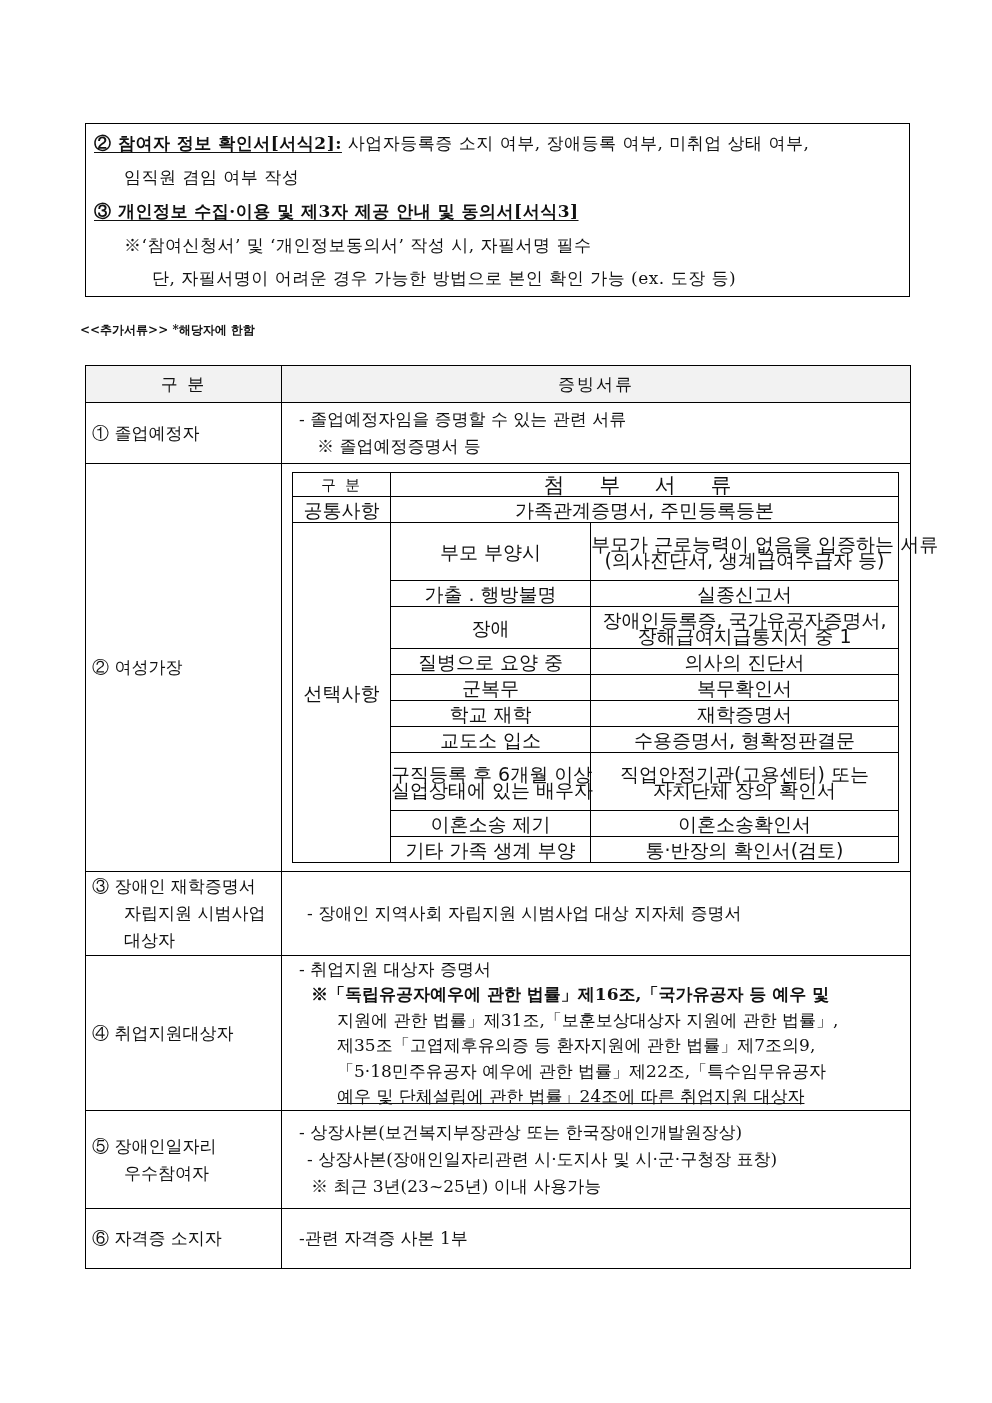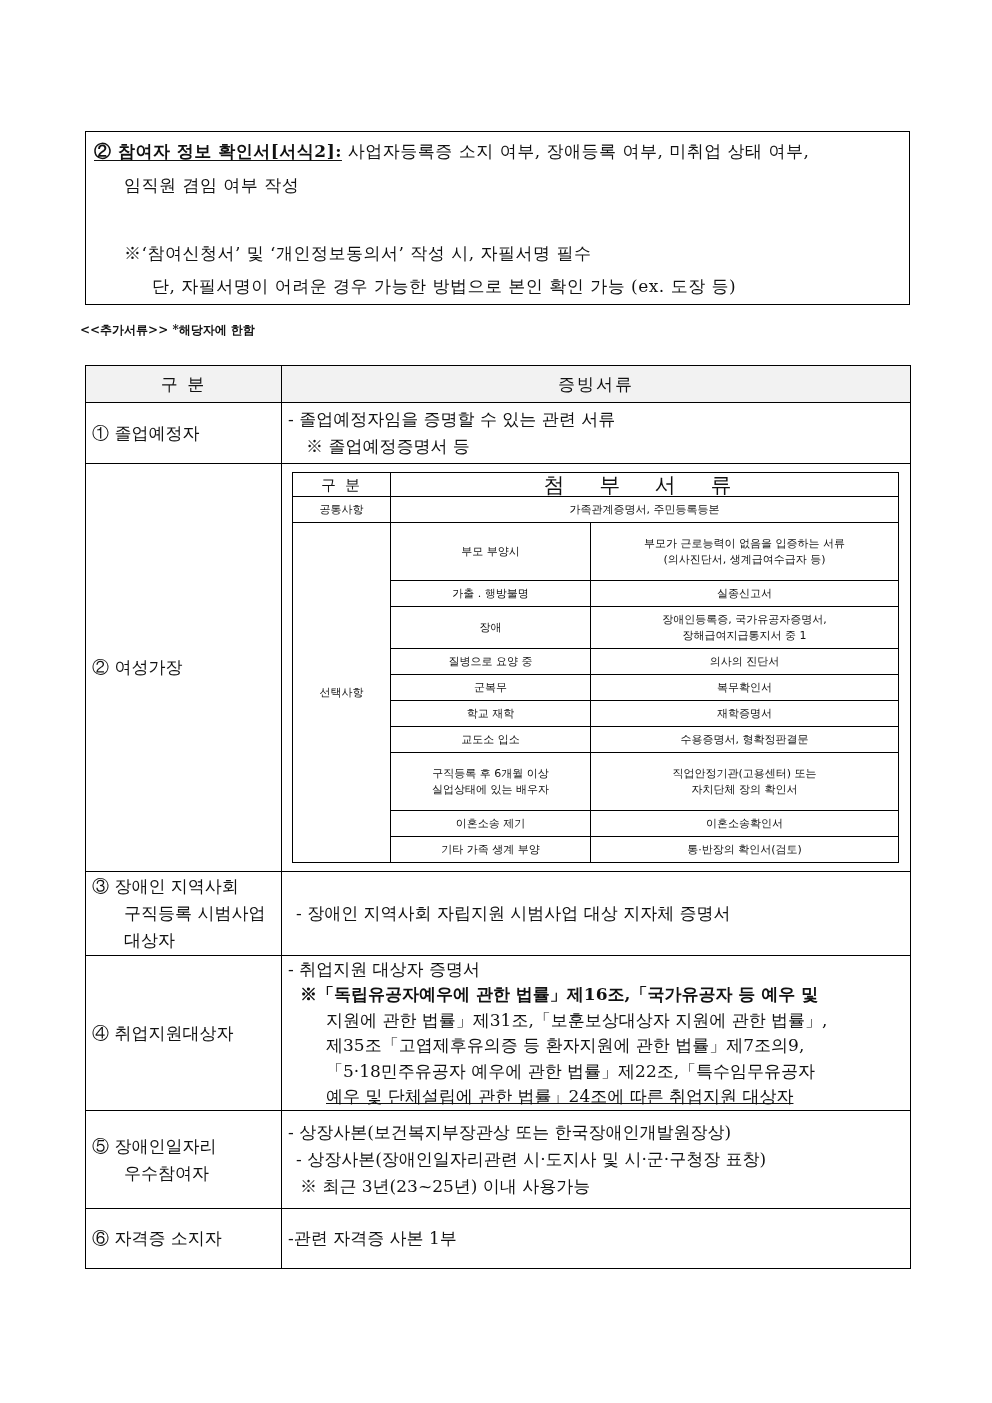--- a/index.html
+++ b/index.html
@@ -1,45 +1,46 @@
 <!DOCTYPE html>
 <html><head>
 <meta charset="utf-8">
 <style>
   html, body { margin: 0; padding: 0; background: #ffffff; }
   body { width: 992px; height: 1403px; position: relative; font-family: "DejaVu Serif", "Liberation Serif", serif; color: #111; }
   .abs { position: absolute; }
 
   
-  .topbox { left: 85px; top: 123px; width: 825px; height: 174px; border: 1.5px solid #000; box-sizing: border-box; margin-top: 8px; }
+  .topbox { left: 85px; top: 123px; width: 825px; height: 174px; border: 1.5px solid #000; box-sizing: border-box; }
   .tline { position: absolute; font-size: 17px; white-space: nowrap; letter-spacing: 0.5px; }
   .bold-u { font-weight: bold; text-decoration: underline; text-underline-offset: 3px; }
 
   .section-label { left: 80px; top: 322px; font-size: 12px; font-weight: bold; white-space: nowrap; }
 
   
   table.main { position: absolute; left: 85px; top: 365px; width: 825px; border-collapse: collapse; table-layout: fixed; }
   table.main td, table.main th { border: 1.5px solid #000; padding: 0; vertical-align: middle; font-size: 17px; }
   table.main th { background: #f2f2f2; font-weight: normal; height: 36px; text-align: center; letter-spacing: 2px; }
   .lc { padding-left: 6px !important; white-space: nowrap; }
   .rc { padding-left: 6px !important; line-height: 27px; }
-  .rc div { white-space: nowrap; }
+  .rc div { white-space: nowrap; margin-left: 11px; }
 
   
   table.inner { border-collapse: collapse; table-layout: fixed; width: 606px; margin: 8px auto 8px 10px; font-family: "DejaVu Sans", "Liberation Sans", sans-serif; }
-  table.inner td { border: 1.5px solid #000; font-size: 11px; text-align: center; line-height: 16px; padding: 0; white-space: nowrap; }
+  table.inner td { border: 1.5px solid #000; font-size: 19px; text-align: center; line-height: 16px; padding: 0; white-space: nowrap; }
 </style>
 </head>
 <body>
 
 <div class="abs topbox">
   <div class="tline" style="left:8px; top:8px;">
     <span class="bold-u">② 참여자 정보 확인서[서식2]:</span><span> 사업자등록증 소지 여부, 장애등록 여부, 미취업 상태 여부,</span>
   </div>
   <div class="tline" style="left:38px; top:42px;">임직원 겸임 여부 작성</div>
+  <div class="tline bold-u" style="left:8px; top:76px;">③ 개인정보 수집·이용 및 제3자 제공 안내 및 동의서[서식3]</div>
   <div class="tline" style="left:38px; top:110px;">※‘참여신청서’ 및 ‘개인정보동의서’ 작성 시, 자필서명 필수</div>
   <div class="tline" style="left:66px; top:143px;">단, 자필서명이 어려운 경우 가능한 방법으로 본인 확인 가능 (ex. 도장 등)</div>
 </div>
 
 <div class="abs section-label">&lt;&lt;추가서류&gt;&gt; *해당자에 한함</div>
 
 <table class="main">
   <colgroup>
       <col style="width:196px">
       <col style="width:629px">
@@ -129,22 +130,22 @@
           <td>기타 가족 생계 부양</td>
           <td>통·반장의 확인서(검토)</td>
         </tr>
       </tbody>
           </table>
     </td>
   </tr>
 
   <tr style="height:84px;">
     <td class="lc" style="line-height:27px;">
-      <div>③  장애인  지역사회</div>
-      <div style="padding-left:32px;">구직등록 시범사업</div>
+      <div>③  장애인  재학증명서</div>
+      <div style="padding-left:32px;">자립지원 시범사업</div>
       <div style="padding-left:32px;">대상자</div>
     </td>
     <td class="rc" style="padding-left:14px !important;">
       <div>- 장애인 지역사회 자립지원 시범사업 대상 지자체 증명서</div>
     </td>
   </tr>
 
   <tr style="height:155px;">
     <td class="lc">④ 취업지원대상자</td>
     <td class="rc" style="line-height:25.5px;">

